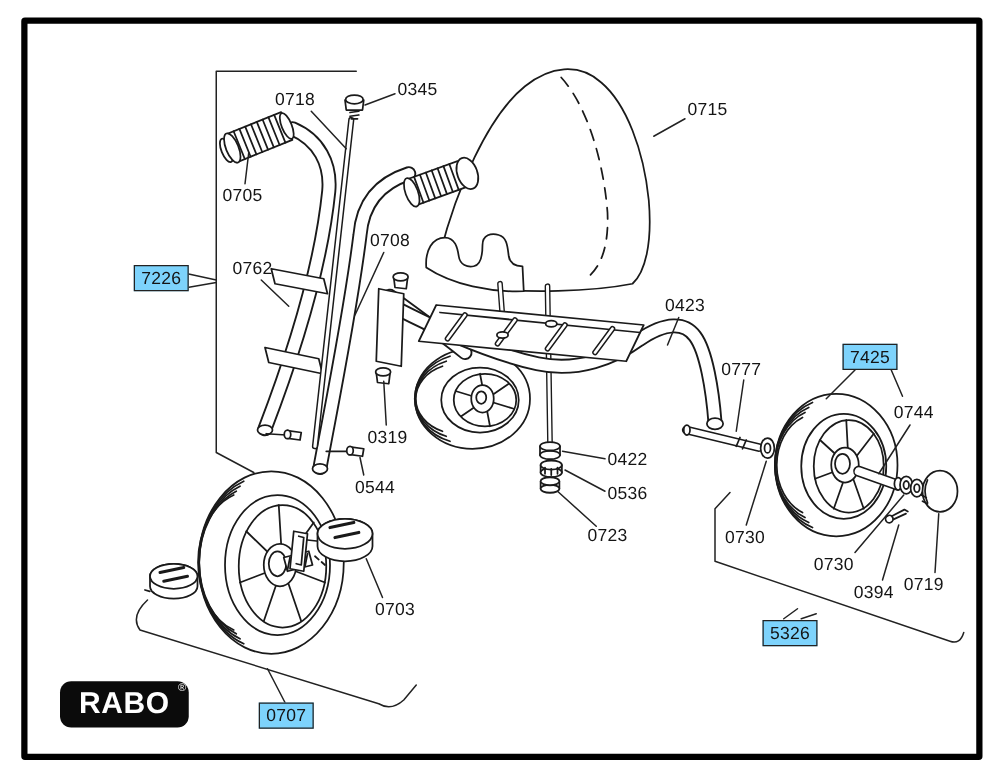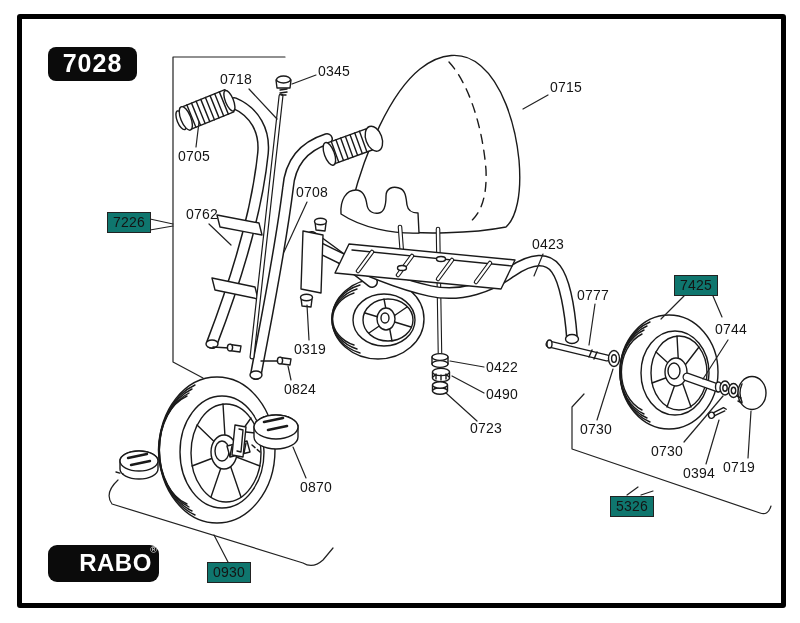--- a/index.html
+++ b/index.html
@@ -3,27 +3,27 @@
 <meta charset="utf-8">
 <style>
   html,body{margin:0;padding:0;background:#e8e8e8;}
   .stage{position:relative;width:800px;height:623px;background:#ffffff;overflow:hidden;
          font-family:"Liberation Sans",sans-serif;}
   .frame{position:absolute;left:17px;top:14px;width:769px;height:594px;
          border:5px solid #000;border-radius:3px;box-sizing:border-box;}
   .badge{position:absolute;left:48px;top:47px;width:89px;height:34px;background:#0b0b0b;
          border-radius:8px;color:#fff;font-size:25px;font-weight:bold;text-align:center;
          line-height:33px;letter-spacing:1px;}
-  .brand{position:absolute;left:48px;top:545px;width:87px;height:37px;background:#0b0b0b;
-         border-radius:9px;color:#fff;text-align:center;line-height:36px;padding-left:24px;}
+  .brand{position:absolute;left:48px;top:545px;width:103px;height:37px;background:#0b0b0b;
+         border-radius:9px;color:#fff;text-align:center;line-height:36px;}
   .brand .nm{font-size:24px;font-weight:bold;letter-spacing:0.5px;}
   .brand .reg{position:absolute;right:2px;top:1px;font-size:9px;line-height:9px;color:#fff;}
   .plabel{position:absolute;font-size:14px;color:#141414;white-space:nowrap;
           font-weight:400;letter-spacing:0.2px;}
-  .plabel.boxed{border:1.4px solid #222;background:#0f766e;padding:0 5px;line-height:19px;}
+  .plabel.boxed{border:1.4px solid #222;background:#7dd3fc;padding:0 5px;line-height:19px;}
   svg{position:absolute;left:0;top:0;}
 </style>
 </head>
 <body>
 
 <div class="stage">
   <div class="frame"></div>
 
   <svg width="800" height="623" viewBox="0 0 800 623" fill="none" stroke="#1a1a1a" stroke-width="1.4" stroke-linecap="round" stroke-linejoin="round">
 
@@ -293,30 +293,29 @@
   <div class="plabel" style="left:550px;top:79px">0715</div>
   <div class="plabel" style="left:178px;top:148px">0705</div>
   <div class="plabel" style="left:186px;top:206px">0762</div>
   <div class="plabel" style="left:296px;top:184px">0708</div>
   <div class="plabel boxed" style="left:107px;top:212px">7226</div>
   <div class="plabel" style="left:532px;top:236px">0423</div>
   <div class="plabel" style="left:577px;top:287px">0777</div>
   <div class="plabel boxed" style="left:674px;top:275px">7425</div>
   <div class="plabel" style="left:715px;top:321px">0744</div>
   <div class="plabel" style="left:486px;top:359px">0422</div>
-  <div class="plabel" style="left:486px;top:386px">0490</div>
+  <div class="plabel" style="left:486px;top:386px">0536</div>
   <div class="plabel" style="left:470px;top:420px">0723</div>
   <div class="plabel" style="left:294px;top:341px">0319</div>
-  <div class="plabel" style="left:284px;top:381px">0824</div>
+  <div class="plabel" style="left:284px;top:381px">0544</div>
   <div class="plabel" style="left:580px;top:421px">0730</div>
   <div class="plabel" style="left:651px;top:443px">0730</div>
   <div class="plabel" style="left:683px;top:465px">0394</div>
   <div class="plabel" style="left:723px;top:459px">0719</div>
-  <div class="plabel" style="left:300px;top:479px">0870</div>
-  <div class="plabel boxed" style="left:207px;top:562px">0930</div>
+  <div class="plabel" style="left:300px;top:479px">0703</div>
+  <div class="plabel boxed" style="left:207px;top:562px">0707</div>
   <div class="plabel boxed" style="left:610px;top:496px">5326</div>
 
-  <div class="badge">7028</div>
   <div class="brand">
     <span class="nm">RABO</span>
     <span class="reg">®</span>
   </div>
 </div>
 
 </body></html>

